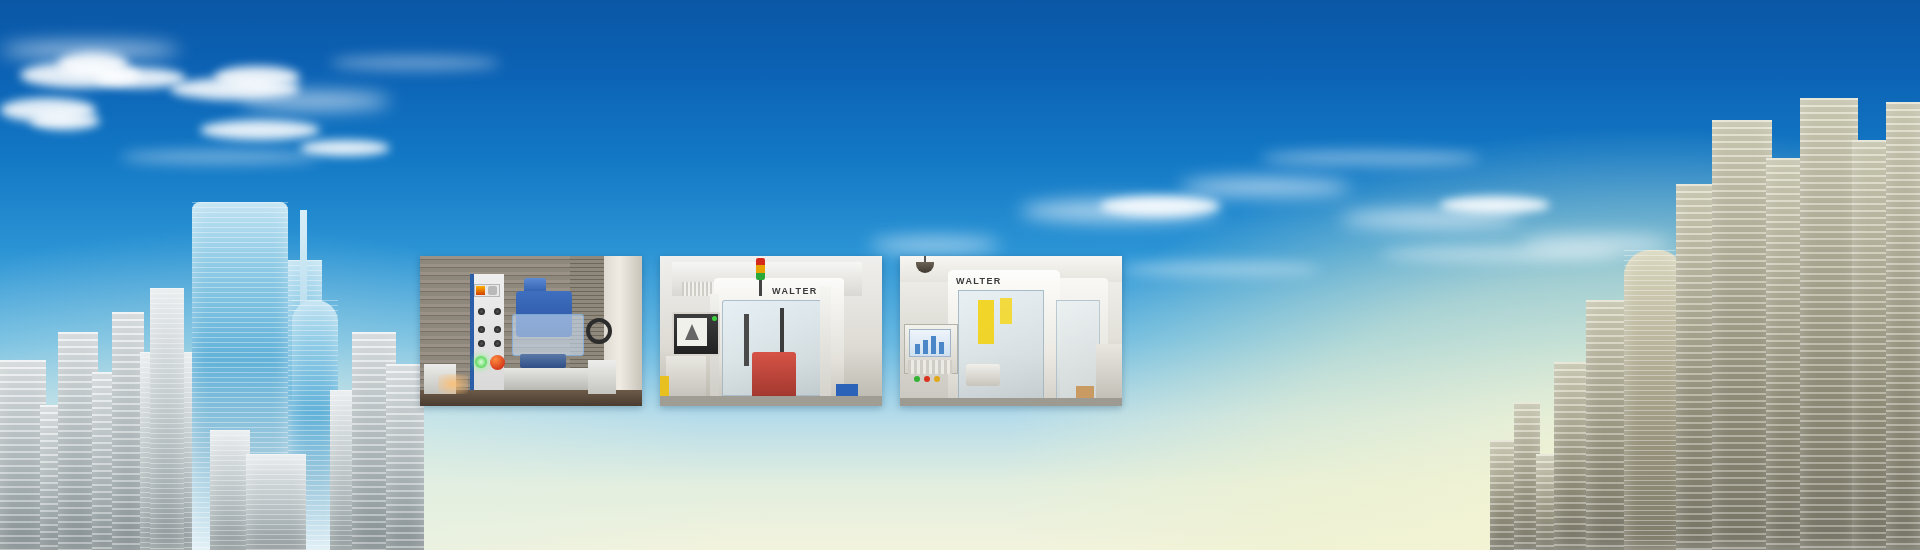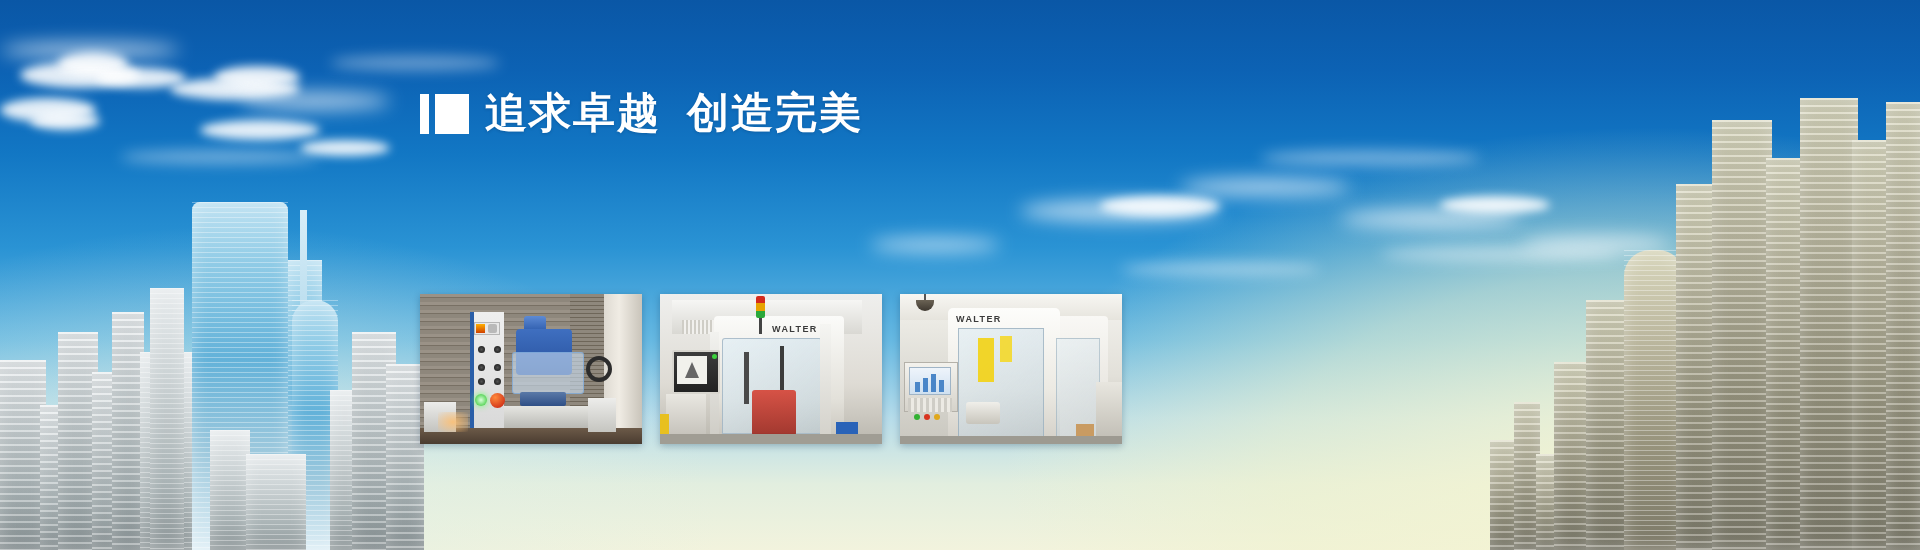--- a/index.html
+++ b/index.html
@@ -150,21 +150,20 @@
     left:0; top:256px;
     display:flex;
     gap:18px;
   }
   .photo {
     position:relative;
     width:222px; height:150px;
     overflow:hidden;
     background:#cfcfc8;
     box-shadow:0 2px 7px rgba(0,35,70,.28);
-    margin-top:38px;
   }
   .photo-label {
     position:absolute;
     color:#3a3a3a;
     font-size:9px;
     font-weight:bold;
     letter-spacing:1.4px;
     z-index:9;
   }
 
@@ -403,27 +402,20 @@
     <div class="bldg sepia vert" style="left:186px; width:44px;  height:366px;"></div>
     <div class="bldg sepia vert" style="left:222px; width:60px;  height:430px;"></div>
     <div class="bldg sepia vert" style="left:276px; width:42px;  height:392px;"></div>
     <div class="bldg sepia vert" style="left:310px; width:58px;  height:452px;"></div>
     <div class="bldg sepia vert" style="left:362px; width:44px;  height:410px;"></div>
     <div class="bldg sepia vert" style="left:396px; width:36px;  height:448px;"></div>
   </div>
 
   <div class="content">
 
-    <div class="headline-row">
-      <div class="logo-mark">
-        <div class="logo-bar"></div>
-        <div class="logo-sq"></div>
-      </div>
-      <div class="headline"><span>追求卓越</span><span class="gap"></span><span>创造完美</span></div>
-    </div>
 
 
     <div class="photos">
 
       <div class="photo">
         <div class="p1-wall"></div>
         <div class="p1-wall2"></div>
         <div class="p1-door"></div>
         <div class="p1-table"></div>
         <div class="p1-panel"></div>

